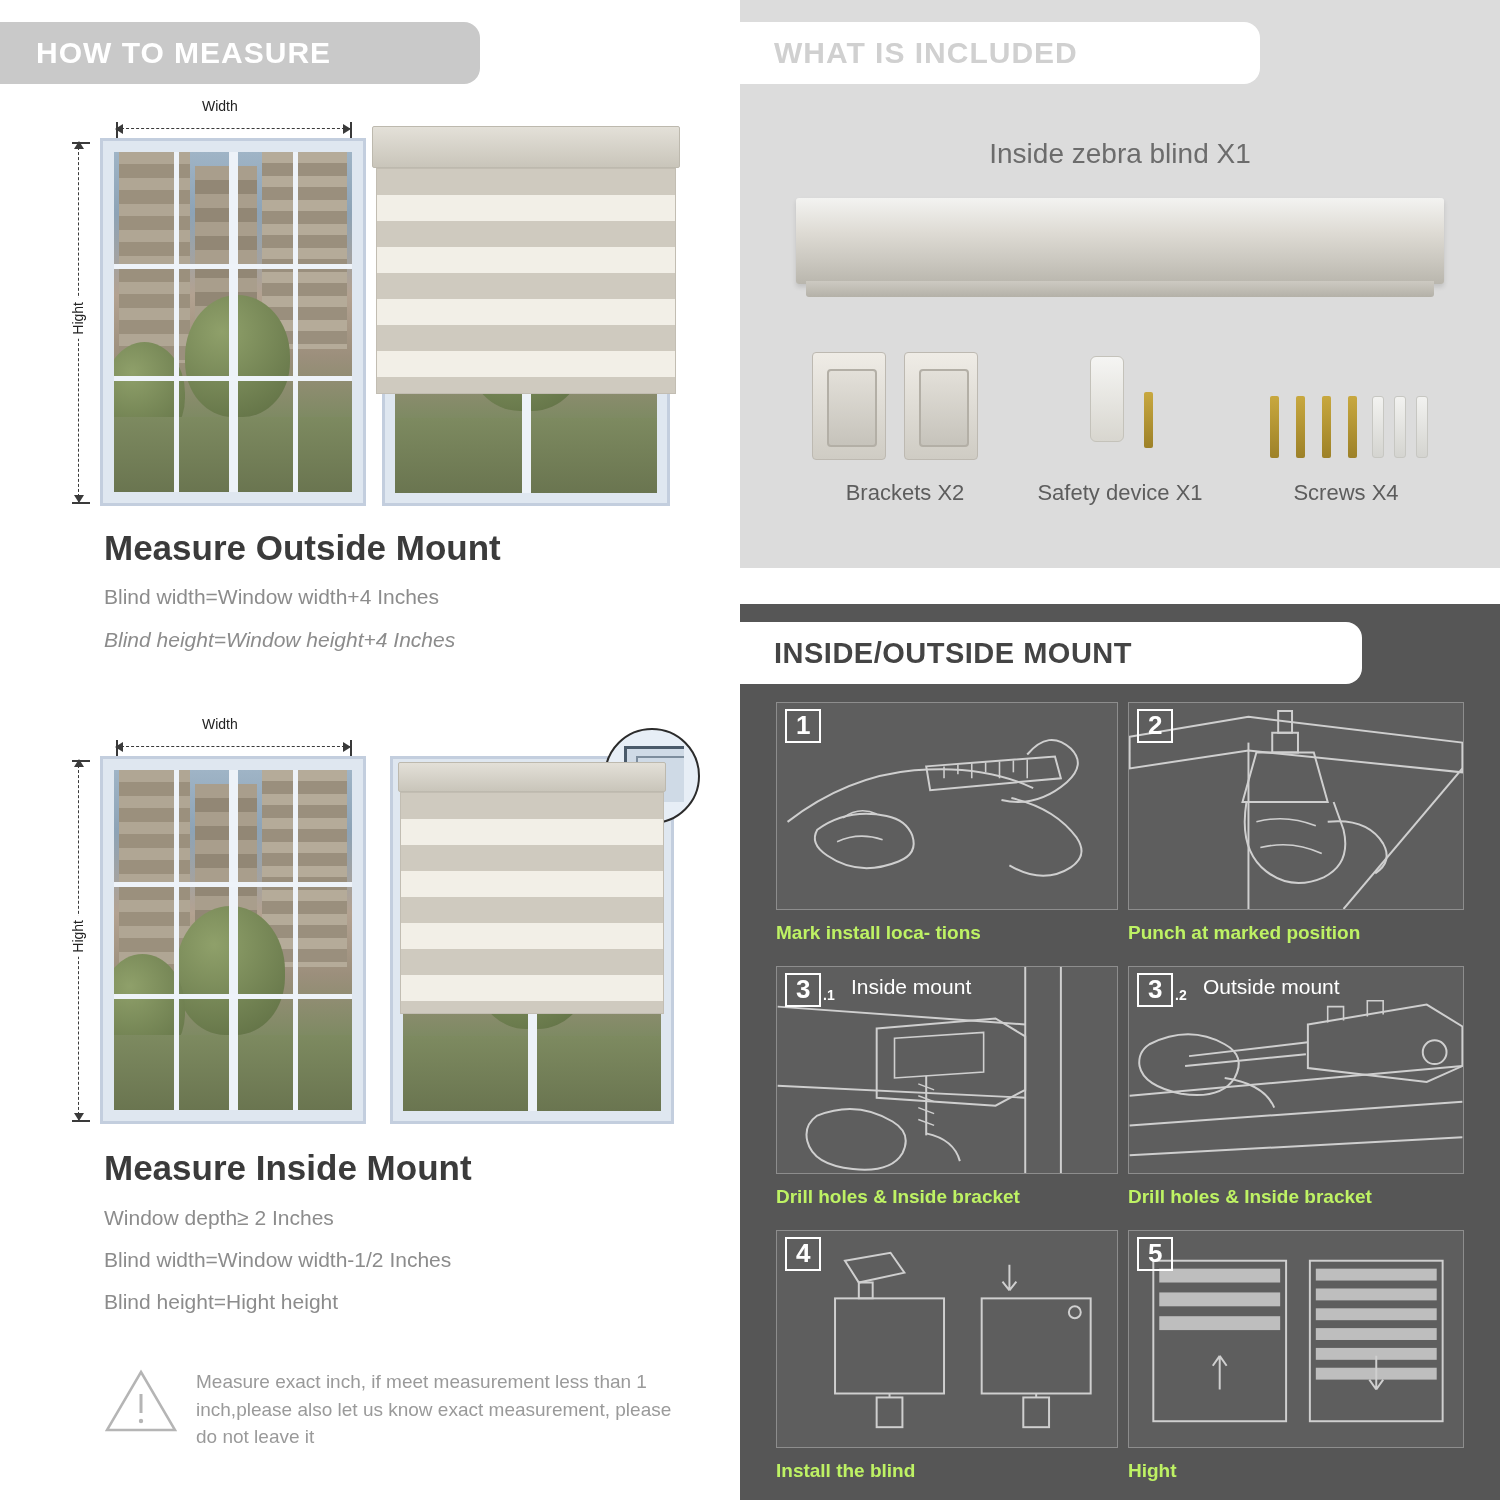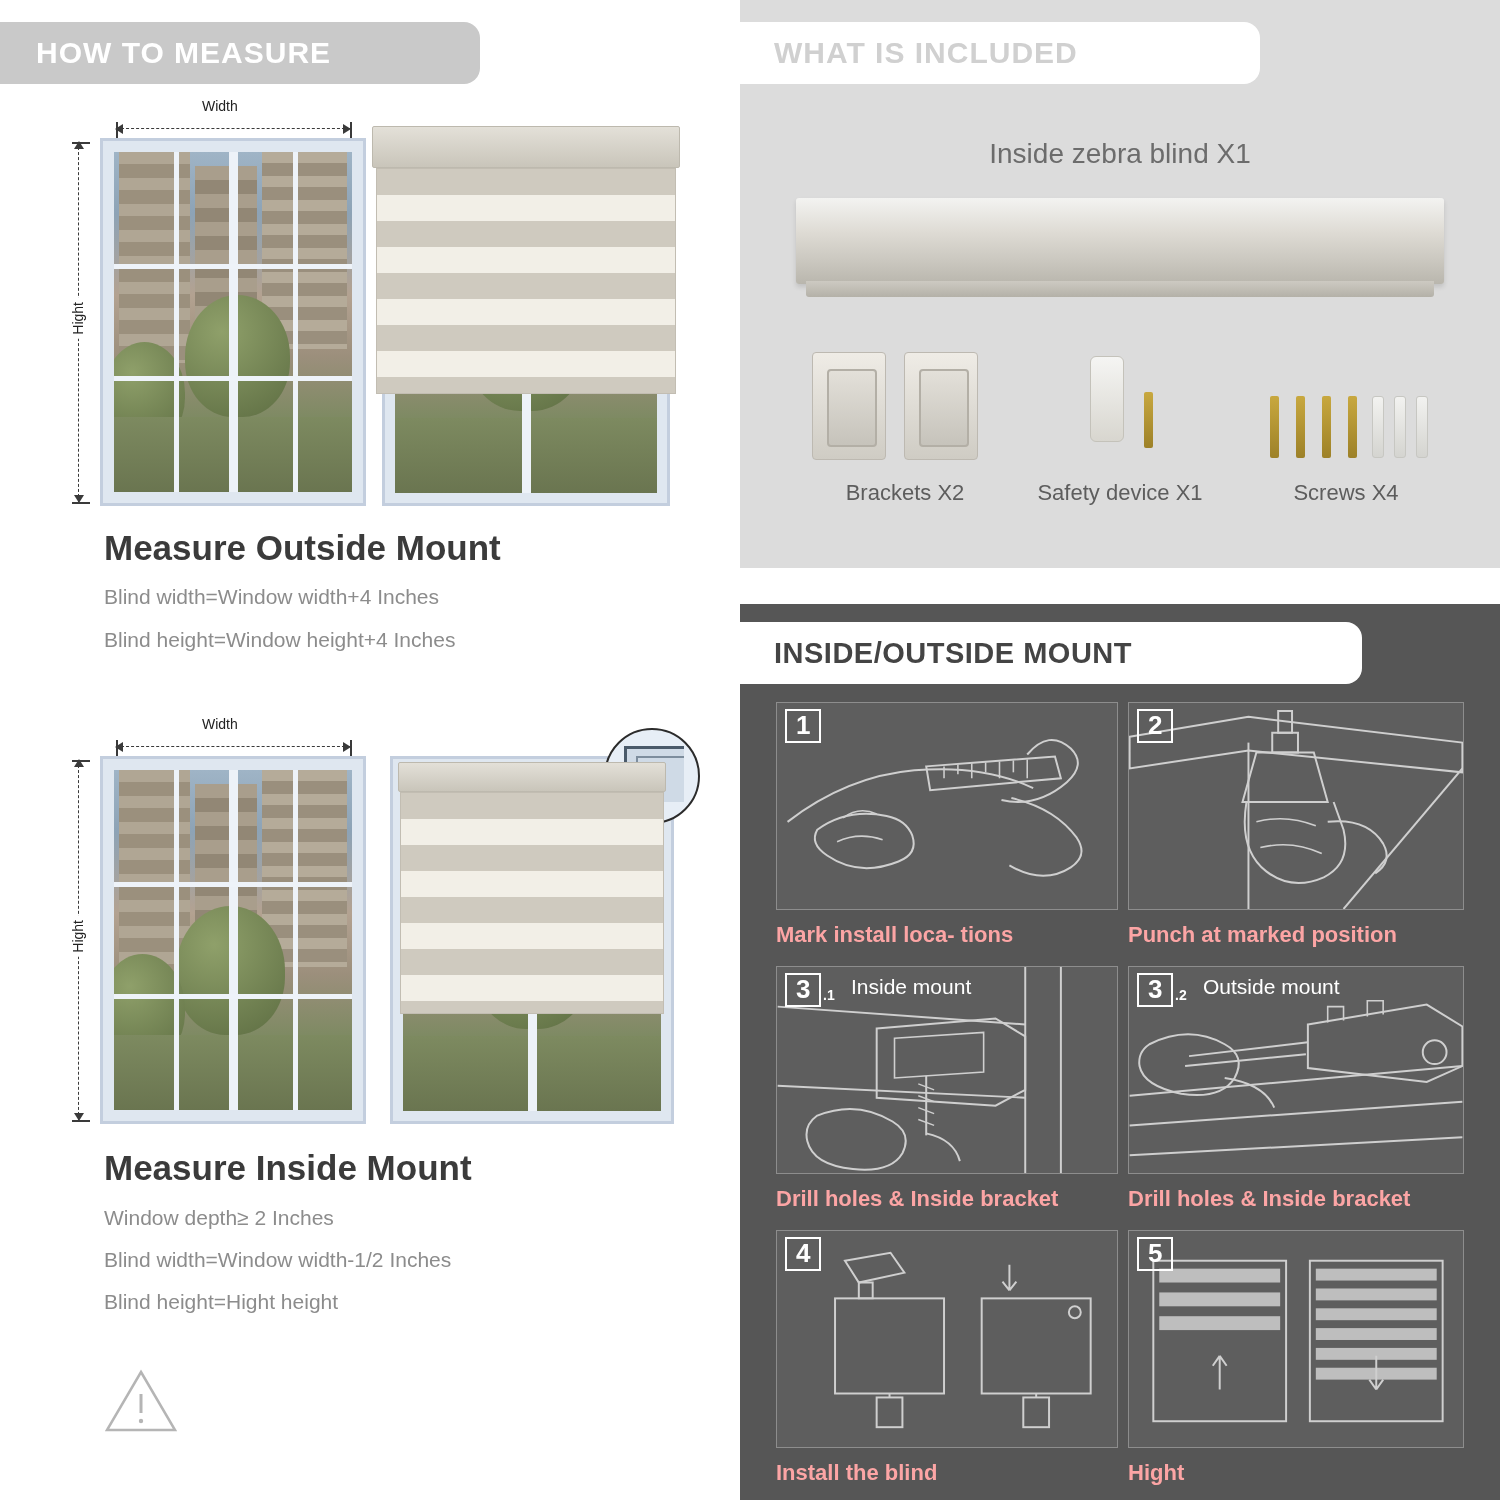--- a/index.html
+++ b/index.html
@@ -212,21 +212,21 @@
     position: absolute; left: 8px; top: 6px; font-size: 26px; color: #ffffff;
     font-weight: bold; border: 2px solid #ffffff; padding: 0px 9px; line-height: 1.15;
   }
   .step-sub {
     position: absolute; font-size: 14px; color: #ffffff; font-weight: bold;
   }
   .step-inline-title {
     position: absolute; font-size: 21px; color: #ffffff;
   }
   .step-caption {
-    position: absolute; font-size: 22px; color: #fca5a5; font-weight: bold;
+    position: absolute; font-size: 19px; color: #bef264; font-weight: bold;
   }
   .sk { position: absolute; left: 0; top: 0; width: 100%; height: 100%; }
 </style>
 </head>
 <body>
 
 <div class="page">
 
   <div class="left-col">
 
@@ -270,21 +270,21 @@
           <div class="mullion-v" style="left:calc(50% - 4px);"></div>
           <div class="grid-h" style="top:46%;"></div>
         </div>
       </div>
       <div class="headrail" style="left:372px;top:18px;width:308px;height:42px;z-index:6;"></div>
       <div class="blind-shade" style="left:376px;top:60px;width:300px;height:226px;z-index:6;"></div>
     </div>
 
     <div class="heading" style="top:528px;">Measure Outside Mount</div>
     <div class="subline" style="top:585px;">Blind width=Window width+4 Inches</div>
-    <div class="subline" style="top:628px;">Blind height=Window height+4 Inches</div>
+    <div class="subline" style="top:628px;font-style:italic;">Blind height=Window height+4 Inches</div>
 
     <div class="measure-block" style="top:726px;height:420px;">
 
       <div class="dimline-top" style="left:116px;top:20px;width:234px;"></div>
       <div class="dim-label-top" style="left:196px;">Width</div>
       <div class="tick-v" style="left:116px;top:14px;height:18px;"></div>
       <div class="tick-v" style="left:350px;top:14px;height:18px;"></div>
 
       <div class="dimline-left" style="left:78px;top:34px;height:360px;"></div>
       <div class="dim-label-left" style="left:70px;top:190px;">Hight</div>
@@ -334,20 +334,21 @@
     <div class="subline" style="top:1290px;">Blind height=Hight height</div>
 
     <div class="note" style="left:104px;top:1368px;width:580px;">
       <div class="warn-tri">
         <svg class="sk" viewBox="0 0 74 66">
           <polygon points="37,4 71,62 3,62" fill="none" stroke="#b5b5b5" stroke-width="2.5"></polygon>
           <line x1="37" y1="26" x2="37" y2="45" stroke="#b5b5b5" stroke-width="3"></line>
           <circle cx="37" cy="53" r="2.2" fill="#b5b5b5"></circle>
         </svg>
       </div>
+      <div class="note-text">Measure exact inch, if meet measurement less than 1 inch,please also let us know exact measurement, please do not leave it</div>
     </div>
   </div>
 
   <div class="right-col">
 
     <div class="panel-included">
       <div class="banner-white" style="left:0;top:22px;width:520px;height:62px;">WHAT IS INCLUDED</div>
 
       <div class="included-title" style="top:138px;">Inside zebra blind X1</div>
 

